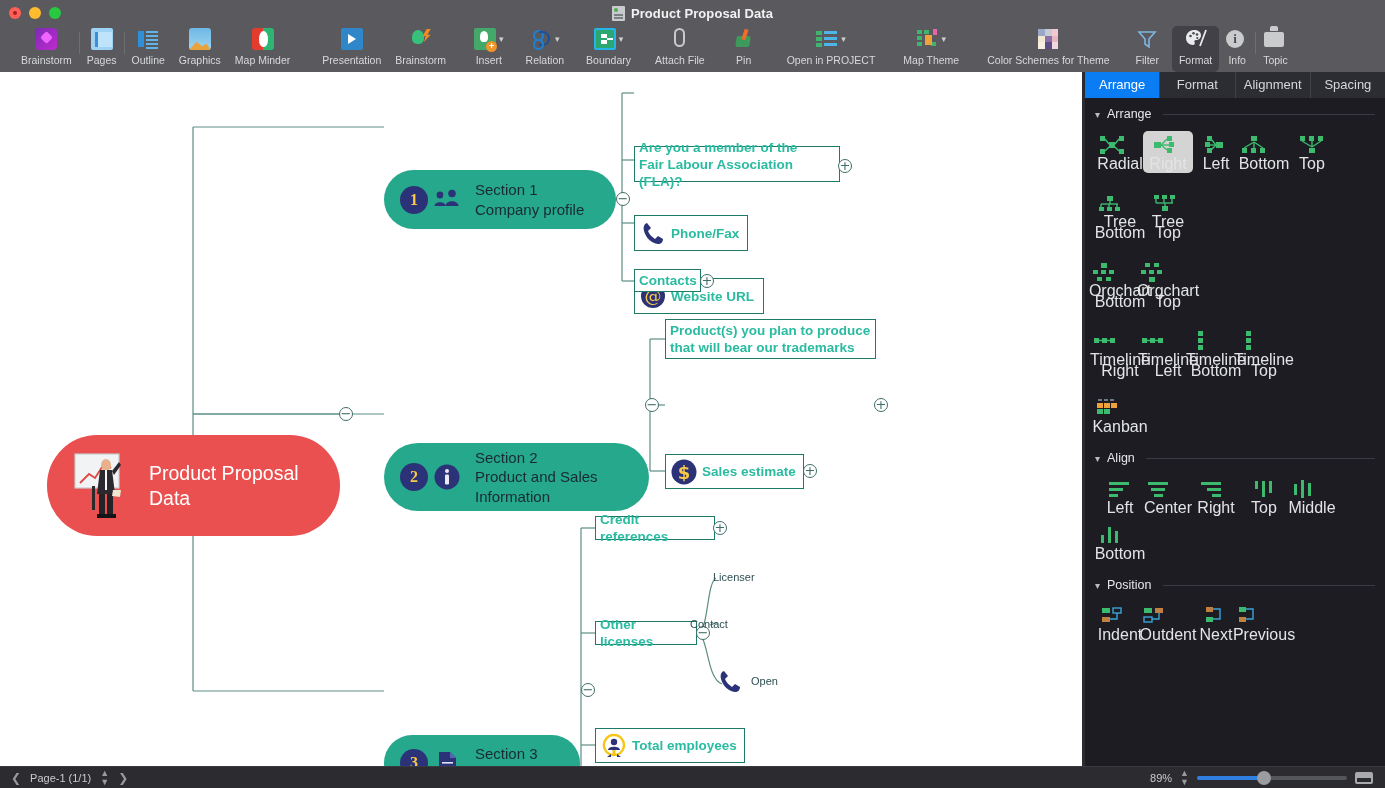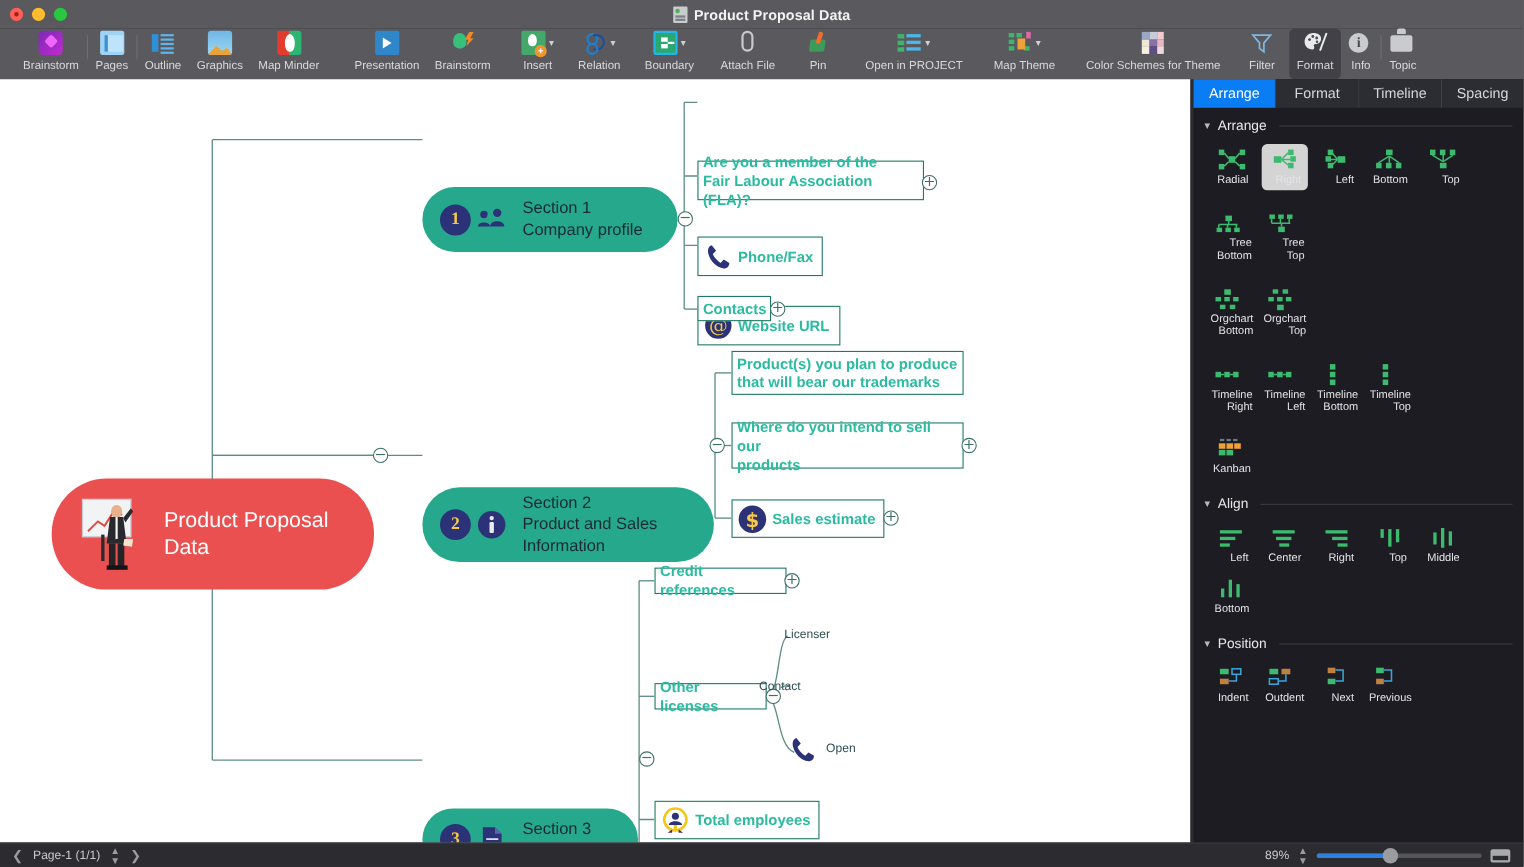--- a/index.html
+++ b/index.html
@@ -164,21 +164,21 @@
   .sec-head { display:flex; align-items:center; gap:7px; padding: 9px 10px 0 10px; }
   .sec-head .chev { color:#b9babd; font-size:10px; }
   .sec-head .stitle { color:#e6e7e9; font-size:12.5px; }
   .sec-head .rule { flex:1; height:1px; background:#3a3a42; margin-left:4px; }
 
   .grid { display: flex; flex-wrap: wrap; padding: 6px 6px 0 6px; }
   .gitem { width: 48px; display:flex; flex-direction:column; align-items:center; padding-top:4px; }
   .gitem .gbox { padding: 3px 6px; border-radius: 5px; }
   .gitem.sel .gbox { background:#d4d4d4; }
   .gicon { width: 30px; height: 22px; position: relative; }
-  .glabel { color:#e3e4e6; font-size:10px; text-align:right; line-height:11.5px; margin-top:2px; }
+  .glabel { color:#e3e4e6; font-size:16px; text-align:center; line-height:11.5px; margin-top:2px; }
 
   .fitrow {
     position: absolute; left: 1085px; top: 748px; width: 300px; height: 18px;
     display:flex; align-items:center; gap:7px; padding-left:8px; background:#1c1c22;
   }
   .cbx { width:13px; height:13px; background:#0a7cf4; border-radius:2.5px; position:relative; }
   .cbx::after{content:"";position:absolute;left:4px;top:1px;width:4px;height:8px;border:solid #fff;border-width:0 1.8px 1.8px 0;transform:rotate(42deg);}
   .fit-label { color:#e7e8ea; font-size:12.5px; }
 
   
@@ -503,24 +503,20 @@
     </div>
     <div class="ctrl" style="left:645px; top:326px;">
         <span>−</span>
       </div>
 
     <div class="topic" style="left:665px; top:247px; width:211px; height:40px;">
       <div class="ttext">Product(s) you plan to produce
 that will bear our trademarks</div>
     </div>
 
-    <div class="topic" style="left:665px; top:312px; width:211px; height:42px;">
-      <div class="ttext">Where do you intend to sell our
-products</div>
-    </div>
     <div class="ctrl" style="left:874px; top:326px;">
         <span>+</span>
       </div>
 
     <div class="topic" style="left:665px; top:382px; width:139px; height:35px;">
       <div class="ticon">
         <svg width="28" height="28" viewBox="0 0 28 28">
             <circle cx="14" cy="14" r="12.5" fill="#2c3277"></circle>
         <text x="14" y="21" font-size="18" font-weight="bold" font-family="DejaVu Sans, sans-serif" fill="#f7c948" text-anchor="middle">$</text>
           </svg>
@@ -585,21 +581,21 @@
       </div>
       <div class="ttext">Total employees</div>
     </div>
   </div>
 
   <div class="panel">
 
     <div class="panel-tabs">
       <div class="ptab active">Arrange</div>
       <div class="ptab">Format</div>
-      <div class="ptab">Timeline</div>
+      <div class="ptab">Alignment</div>
       <div class="ptab">Spacing</div>
     </div>
 
     <div class="sec-head">
       <span class="chev">▾</span>
       <span class="stitle">Arrange</span>
       <span class="rule"></span>
     </div>
 
     <div class="grid" style="padding-left:11px">

